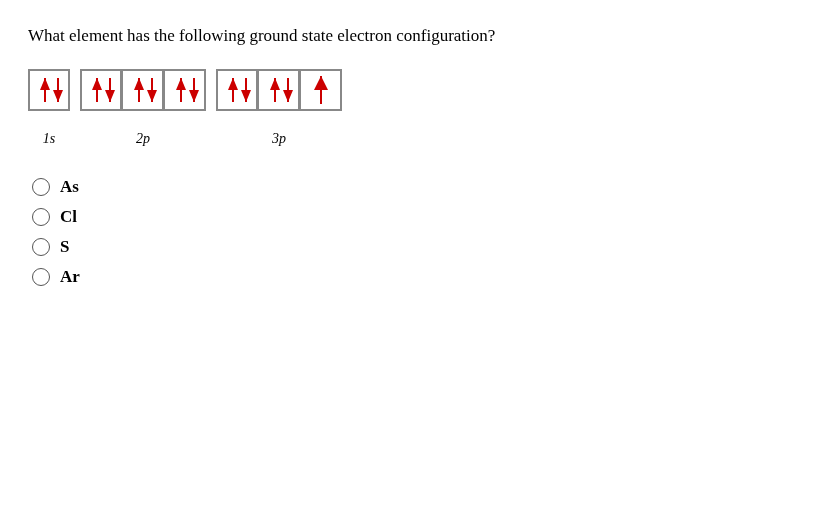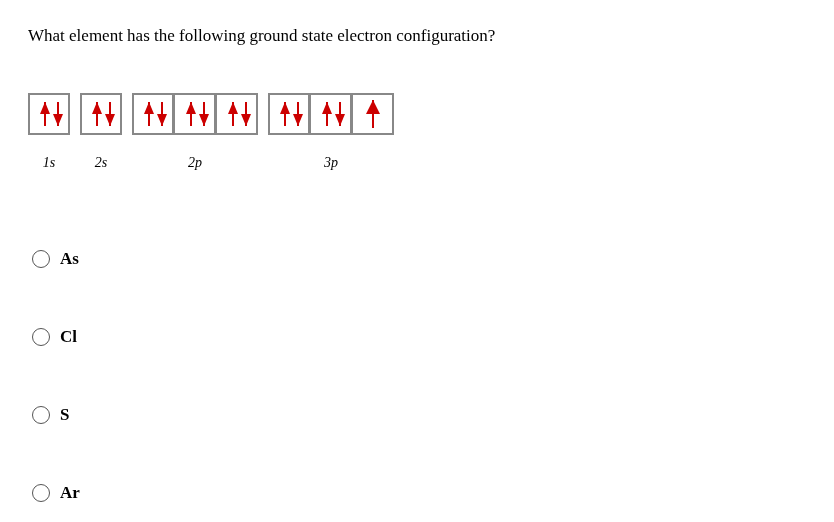--- a/index.html
+++ b/index.html
@@ -9,21 +9,21 @@
       font-size: 16px;
       color: #000;
       padding: 24px 28px;
       width: 834px;
       min-height: 522px;
     }
 
     .question {
       font-size: 17px;
       line-height: 1.45;
-      margin-bottom: 44px;
+      margin-bottom: 20px;
       max-width: 520px;
     }
 
     
     .orbital-row {
       display: flex;
       align-items: flex-end;
       gap: 10px;
       margin-bottom: 30px;
     }
@@ -74,21 +74,20 @@
       flex-direction: column;
       gap: 10px;
       margin-left: 4px;
     }
 
     .choice {
       display: flex;
       align-items: center;
       gap: 10px;
       cursor: pointer;
-      margin-top: 48px;
     }
 
     .choice-radio {
       width: 18px;
       height: 18px;
       border-radius: 50%;
       border: 1.5px solid #555;
       background: #fff;
       flex-shrink: 0;
     }
@@ -115,83 +114,70 @@
           <line x1="13" y1="6" x2="13" y2="30" stroke="#cc0000" stroke-width="2"></line>
 
           <polygon points="21,18 26,30 31,18" fill="#cc0000"></polygon>
           <line x1="26" y1="30" x2="26" y2="6" stroke="#cc0000" stroke-width="2"></line>
         </svg>
       </div>
     </div>
     <div class="orbital-label">1s</div>
   </div>
 
+
   <div class="orbital-group">
     <div class="orbital-boxes">
       <div class="orbital-box">
         <svg class="electron-svg" viewBox="0 0 34 36" xmlns="http://www.w3.org/2000/svg">
           <polygon points="8,18 13,6 18,18" fill="#cc0000"></polygon>
           <line x1="13" y1="6" x2="13" y2="30" stroke="#cc0000" stroke-width="2"></line>
           <polygon points="21,18 26,30 31,18" fill="#cc0000"></polygon>
           <line x1="26" y1="30" x2="26" y2="6" stroke="#cc0000" stroke-width="2"></line>
         </svg>
       </div>
+      <div class="orbital-box">
+        <svg class="electron-svg" viewBox="0 0 34 36" xmlns="http://www.w3.org/2000/svg">
+          <polygon points="8,18 13,6 18,18" fill="#cc0000"></polygon>
+          <line x1="13" y1="6" x2="13" y2="30" stroke="#cc0000" stroke-width="2"></line>
+          <polygon points="21,18 26,30 31,18" fill="#cc0000"></polygon>
+          <line x1="26" y1="30" x2="26" y2="6" stroke="#cc0000" stroke-width="2"></line>
+        </svg>
+      </div>
+      <div class="orbital-box">
+        <svg class="electron-svg" viewBox="0 0 34 36" xmlns="http://www.w3.org/2000/svg">
+          <polygon points="8,18 13,6 18,18" fill="#cc0000"></polygon>
+          <line x1="13" y1="6" x2="13" y2="30" stroke="#cc0000" stroke-width="2"></line>
+          <polygon points="21,18 26,30 31,18" fill="#cc0000"></polygon>
+          <line x1="26" y1="30" x2="26" y2="6" stroke="#cc0000" stroke-width="2"></line>
+        </svg>
+      </div>
     </div>
-    <div class="orbital-label">2s</div>
-  </div>
+    <div class="orbital-label">2p</div>
+  </div>
+
 
   <div class="orbital-group">
     <div class="orbital-boxes">
       <div class="orbital-box">
         <svg class="electron-svg" viewBox="0 0 34 36" xmlns="http://www.w3.org/2000/svg">
           <polygon points="8,18 13,6 18,18" fill="#cc0000"></polygon>
           <line x1="13" y1="6" x2="13" y2="30" stroke="#cc0000" stroke-width="2"></line>
           <polygon points="21,18 26,30 31,18" fill="#cc0000"></polygon>
           <line x1="26" y1="30" x2="26" y2="6" stroke="#cc0000" stroke-width="2"></line>
         </svg>
       </div>
       <div class="orbital-box">
         <svg class="electron-svg" viewBox="0 0 34 36" xmlns="http://www.w3.org/2000/svg">
           <polygon points="8,18 13,6 18,18" fill="#cc0000"></polygon>
           <line x1="13" y1="6" x2="13" y2="30" stroke="#cc0000" stroke-width="2"></line>
           <polygon points="21,18 26,30 31,18" fill="#cc0000"></polygon>
           <line x1="26" y1="30" x2="26" y2="6" stroke="#cc0000" stroke-width="2"></line>
         </svg>
       </div>
-      <div class="orbital-box">
-        <svg class="electron-svg" viewBox="0 0 34 36" xmlns="http://www.w3.org/2000/svg">
-          <polygon points="8,18 13,6 18,18" fill="#cc0000"></polygon>
-          <line x1="13" y1="6" x2="13" y2="30" stroke="#cc0000" stroke-width="2"></line>
-          <polygon points="21,18 26,30 31,18" fill="#cc0000"></polygon>
-          <line x1="26" y1="30" x2="26" y2="6" stroke="#cc0000" stroke-width="2"></line>
-        </svg>
-      </div>
-    </div>
-    <div class="orbital-label">2p</div>
-  </div>
-
-
-  <div class="orbital-group">
-    <div class="orbital-boxes">
-      <div class="orbital-box">
-        <svg class="electron-svg" viewBox="0 0 34 36" xmlns="http://www.w3.org/2000/svg">
-          <polygon points="8,18 13,6 18,18" fill="#cc0000"></polygon>
-          <line x1="13" y1="6" x2="13" y2="30" stroke="#cc0000" stroke-width="2"></line>
-          <polygon points="21,18 26,30 31,18" fill="#cc0000"></polygon>
-          <line x1="26" y1="30" x2="26" y2="6" stroke="#cc0000" stroke-width="2"></line>
-        </svg>
-      </div>
-      <div class="orbital-box">
-        <svg class="electron-svg" viewBox="0 0 34 36" xmlns="http://www.w3.org/2000/svg">
-          <polygon points="8,18 13,6 18,18" fill="#cc0000"></polygon>
-          <line x1="13" y1="6" x2="13" y2="30" stroke="#cc0000" stroke-width="2"></line>
-          <polygon points="21,18 26,30 31,18" fill="#cc0000"></polygon>
-          <line x1="26" y1="30" x2="26" y2="6" stroke="#cc0000" stroke-width="2"></line>
-        </svg>
-      </div>
 
       <div class="orbital-box">
         <svg class="electron-svg" viewBox="0 0 34 36" xmlns="http://www.w3.org/2000/svg">
           <polygon points="10,18 17,4 24,18" fill="#cc0000"></polygon>
           <line x1="17" y1="4" x2="17" y2="32" stroke="#cc0000" stroke-width="2"></line>
         </svg>
       </div>
     </div>
     <div class="orbital-label">3p</div>
   </div>

